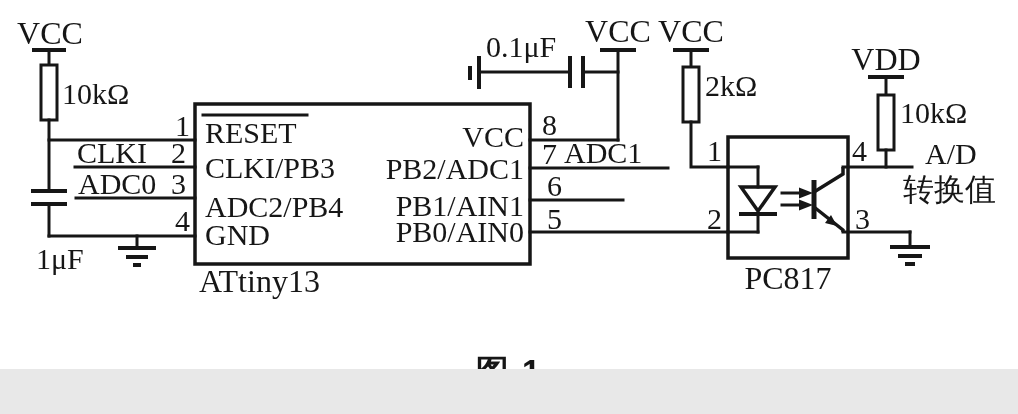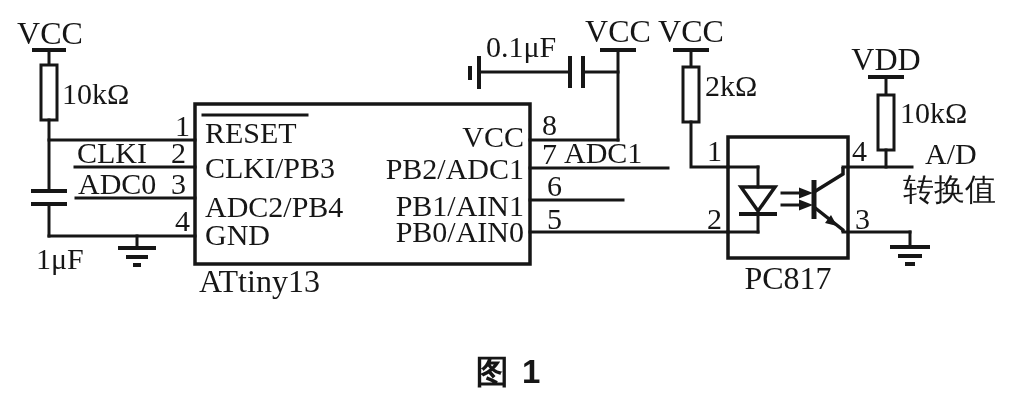--- a/index.html
+++ b/index.html
@@ -1,19 +1,19 @@
 <!DOCTYPE html>
 <html><head>
 <meta charset="utf-8">
 <style>
   :root { --ink: #161616; --paper: #ffffff; }
   html,body { margin:0; padding:0; background:#e8e8e8; }
   .page {
     position: relative;
-    width: 1018px; height: 414px;
+    width: 1018px; height: 369px;
     background: var(--paper);
     overflow: hidden;
     font-family: "Liberation Serif", "DejaVu Serif", serif;
   }
   svg { position:absolute; left:0; top:0; }
   svg .wire   { stroke: var(--ink); stroke-width: 3; fill: none; stroke-linecap: square; }
   svg .thick  { stroke: var(--ink); stroke-width: 4; fill: none; stroke-linecap: butt; }
   svg .box    { stroke: var(--ink); stroke-width: 3.5; fill: none; }
   svg .body   { stroke: var(--ink); stroke-width: 3; fill: var(--paper); }
   svg .sym    { stroke: var(--ink); stroke-width: 3.5; fill: none; stroke-linejoin: miter; }

